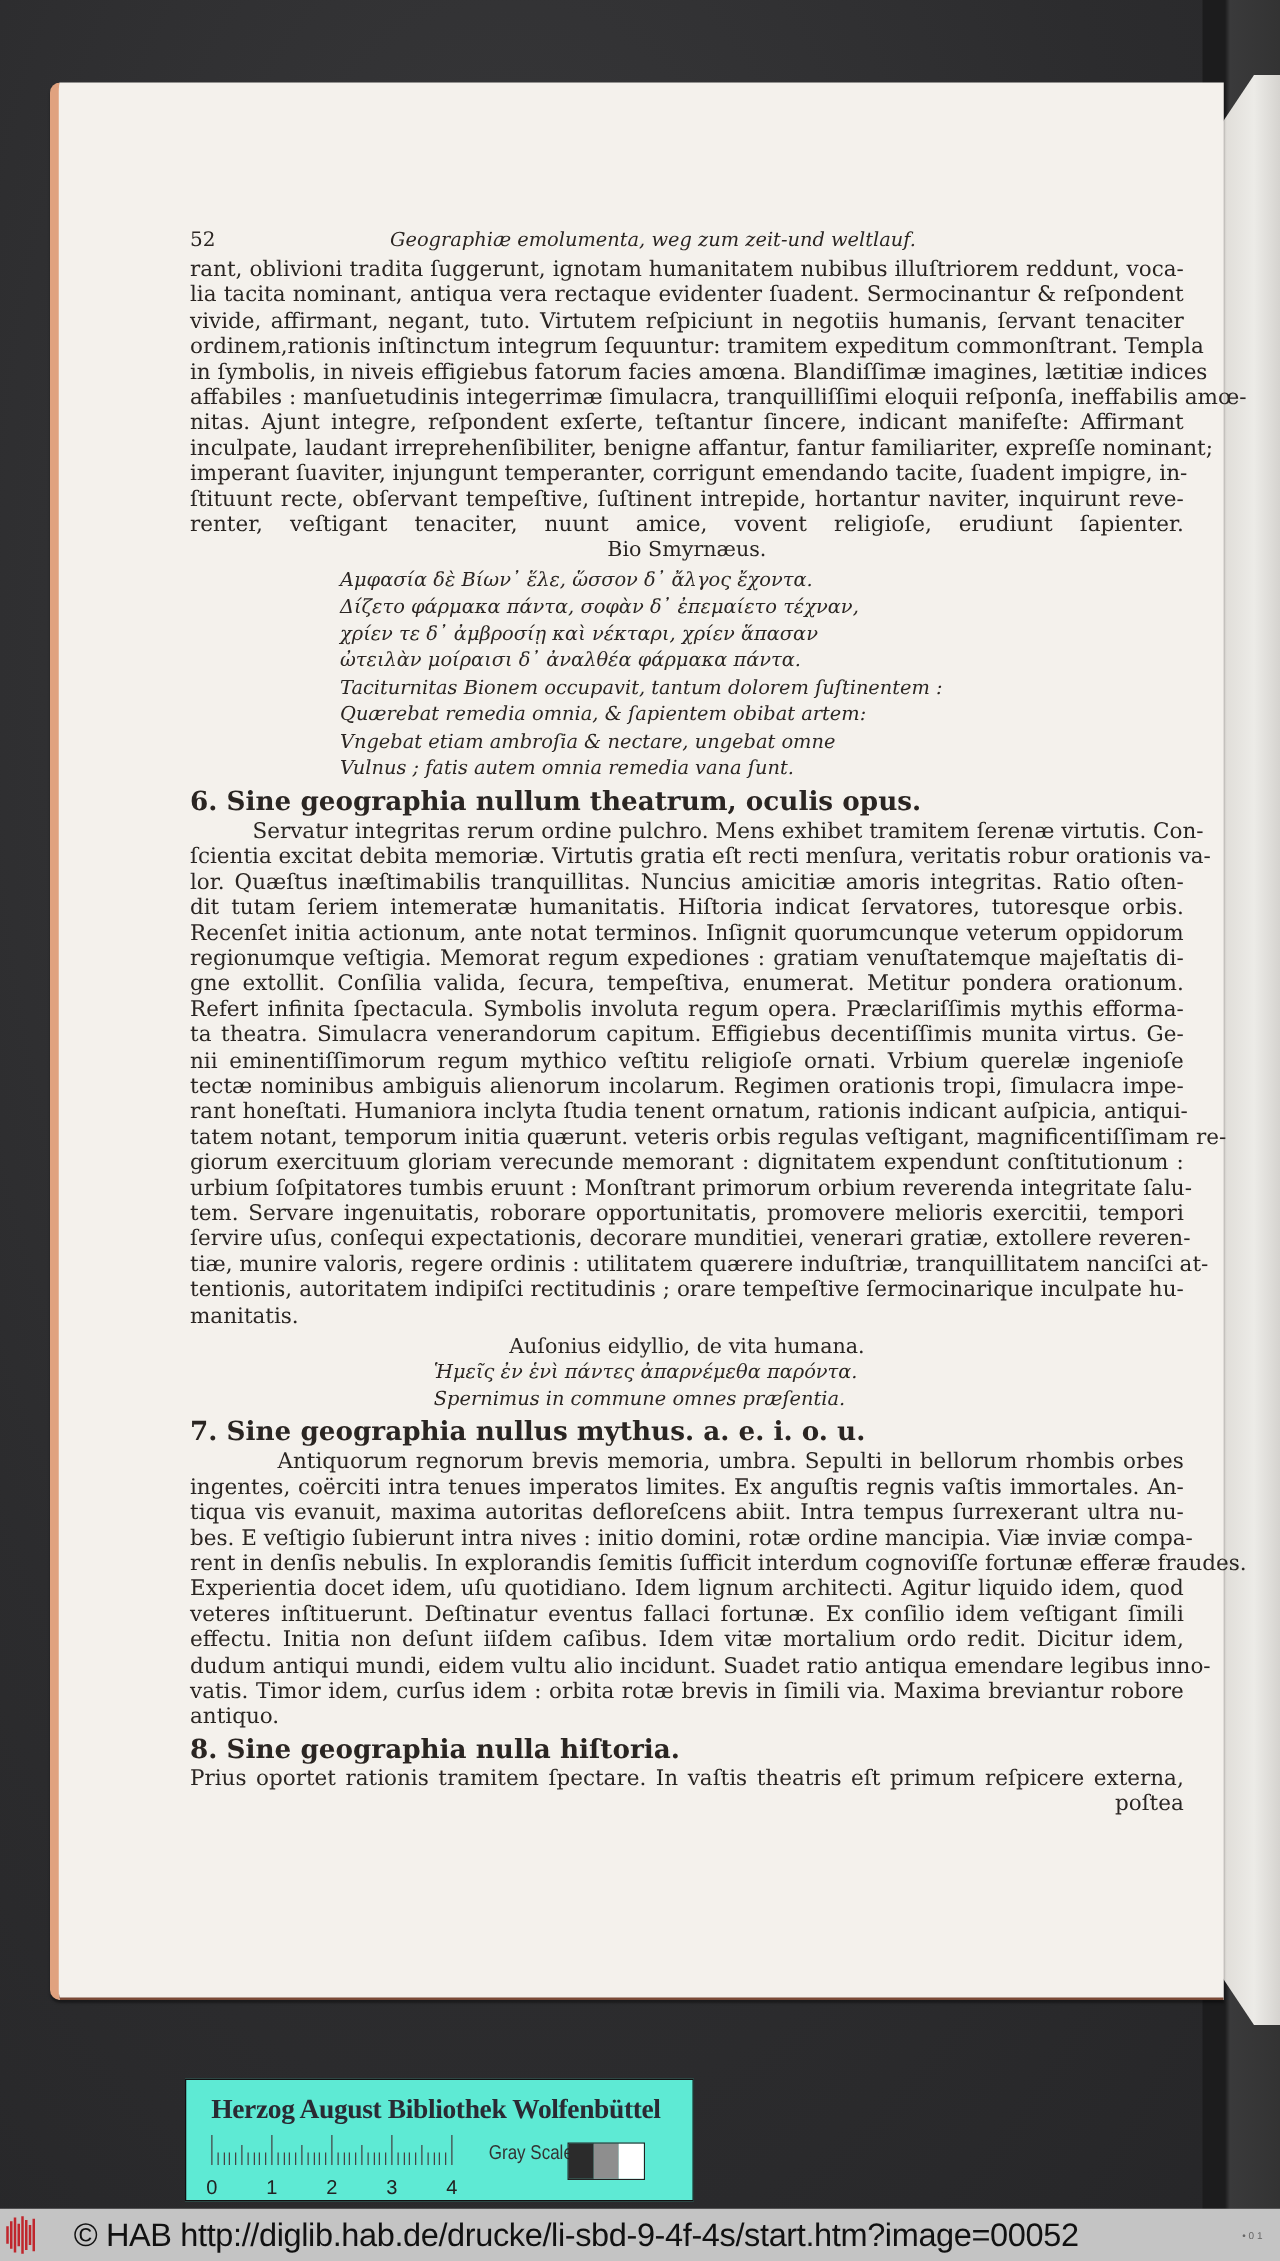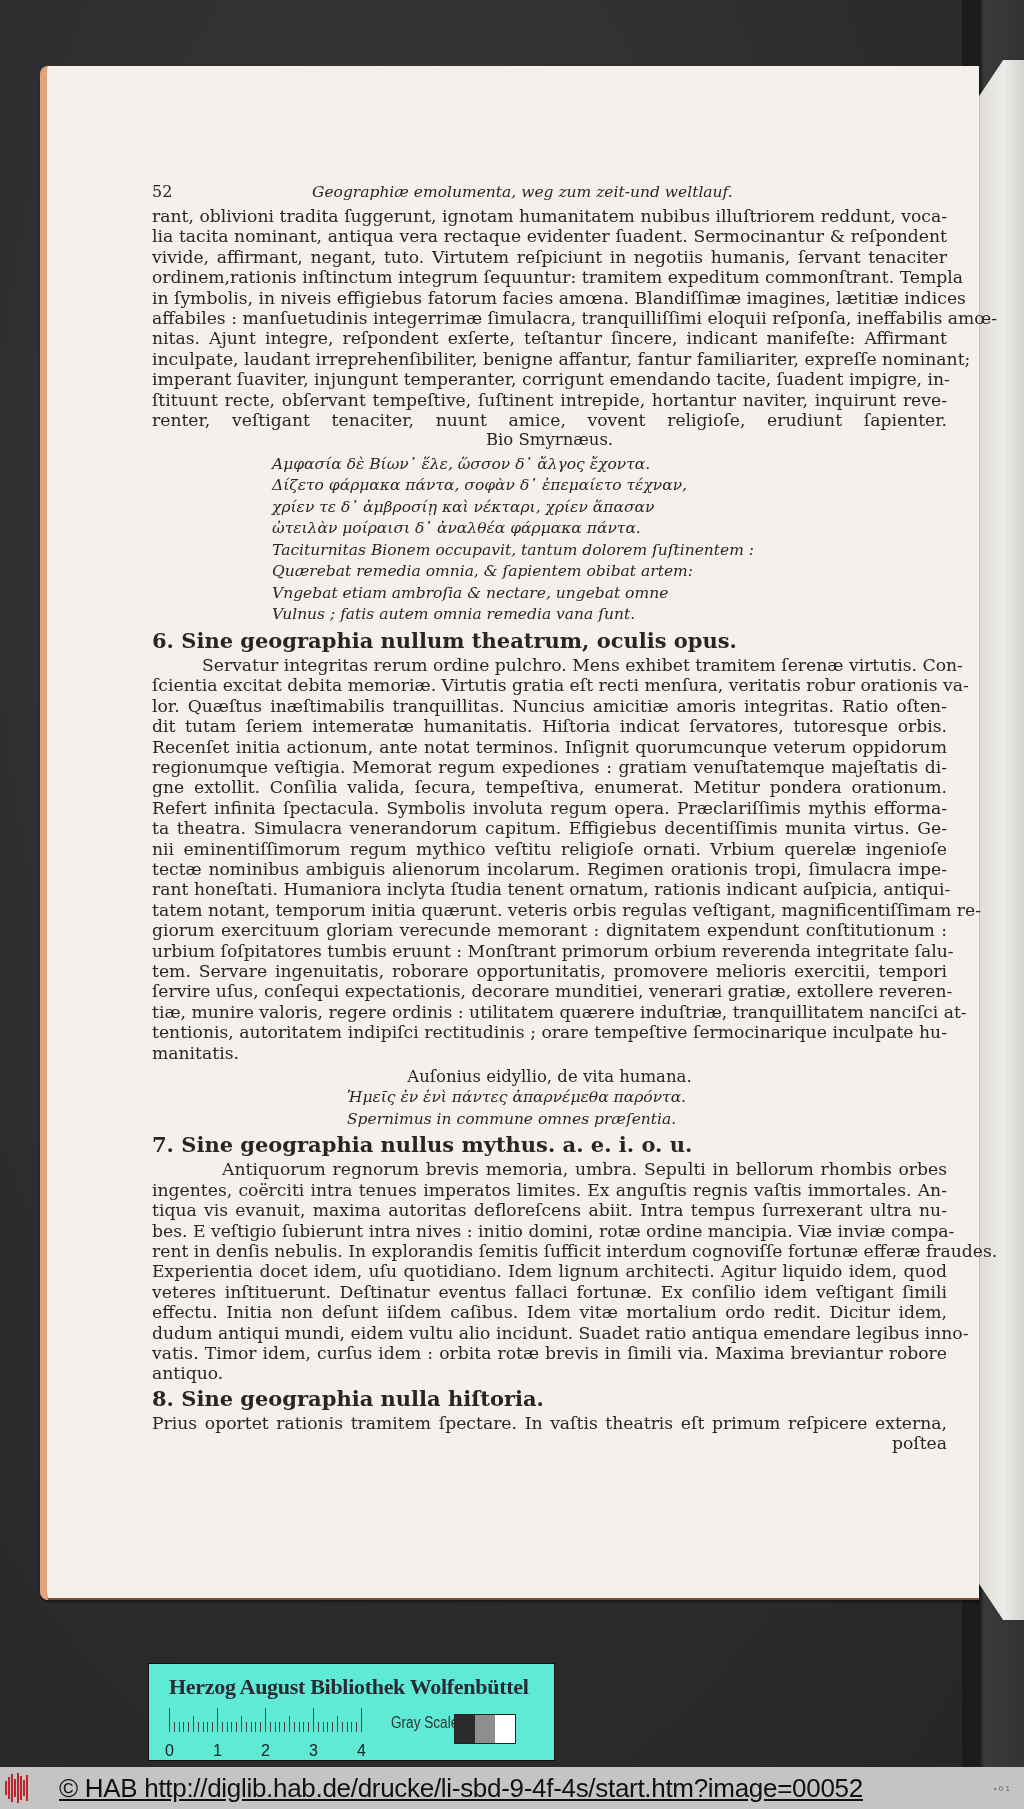--- a/index.html
+++ b/index.html
@@ -68,21 +68,20 @@
 
   .footer-bar {
     position: absolute; left: 0; top: 1767px; width: 1024px; height: 42px;
     background: #c4c4c4; display: flex; align-items: center;
   }
   .hab-logo { width: 26px; height: 30px; margin-left: 5px; display: flex; gap: 1px; align-items: center; }
   .hab-logo i { display: block; width: 2px; background: #c0262d; }
   .footer-text {
     margin-left: 28px; font-family: "Liberation Sans", sans-serif; font-size: 26px; color: #111;
     letter-spacing: -0.3px;
-    text-decoration: underline;
   }
   .footer-dots { position: absolute; right: 14px; font-family: "Liberation Sans", sans-serif; font-size: 8px; color: #666; text-align: right; }
 </style>
 </head>
 <body>
 
 <div class="backdrop"></div>
 <div class="right-strip"></div>
 <div class="next-page-edge"></div>
 

